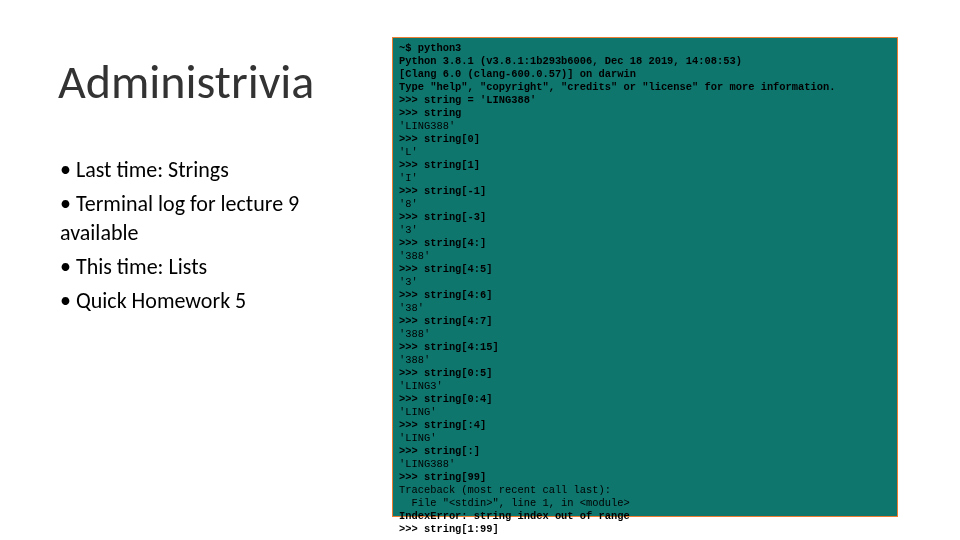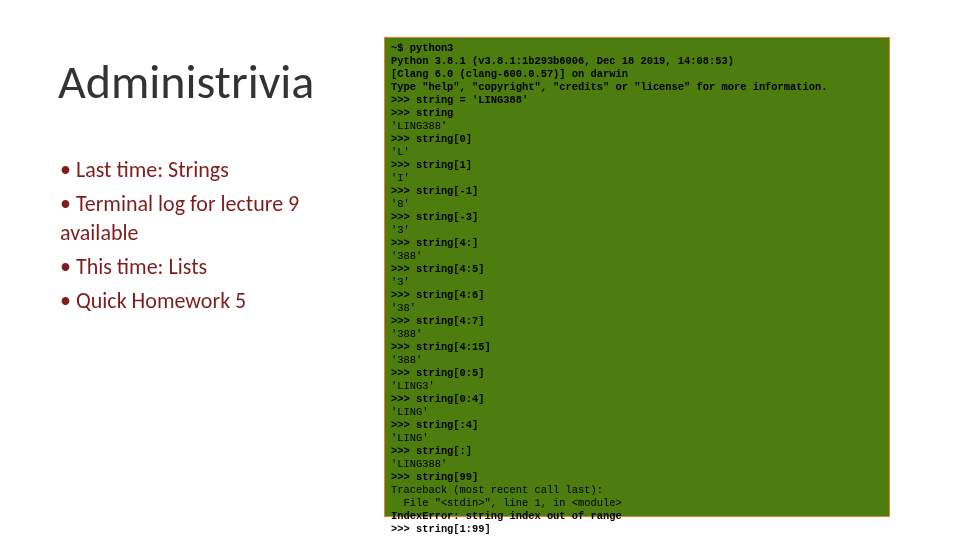--- a/index.html
+++ b/index.html
@@ -27,35 +27,35 @@
     color: #333;
     font-family: "Calibri Light", Calibri, sans-serif;
   }
   .bullets {
     position: absolute;
     left: 60px;
     top: 155px;
     width: 310px;
     font-size: 22px;
     line-height: 1.35;
-    color: #7f1d1d;
+    color: #000000;
   }
   .bullets .item {
     margin-bottom: 4px;
   }
   .terminal-box {
     position: absolute;
-    left: 384px;
+    left: 392px;
     top: 37px;
     width: 506px;
     height: 480px;
     border: 1.2px solid #ed7d31;
     box-sizing: border-box;
     padding: 4px 6px;
-    background: #4d7c0f;
+    background: #0f766e;
   }
   .terminal-box pre {
     margin: 0;
     font-family: "Courier New", Courier, monospace;
     font-size: 10.4px;
     line-height: 1.25;
     color: #000;
     white-space: pre;
   }
   .terminal-box pre .bold {

